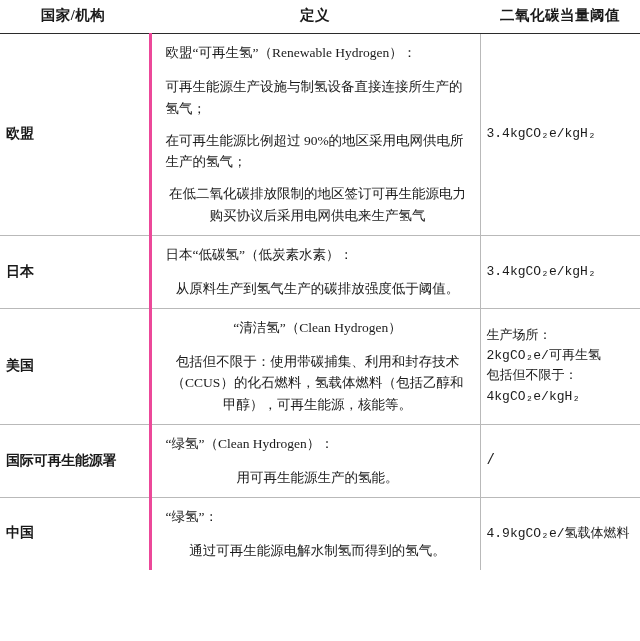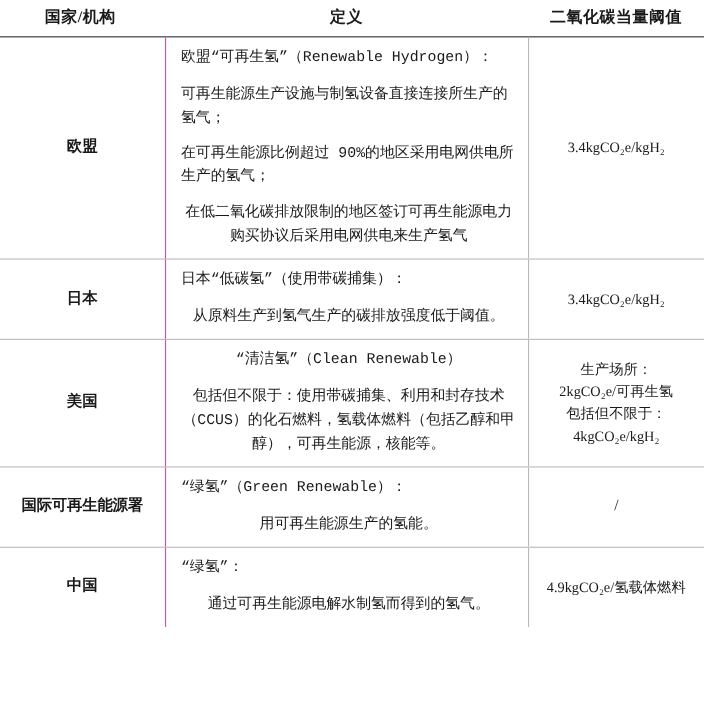--- a/index.html
+++ b/index.html
@@ -42,44 +42,43 @@
     font-size: 13.5px;
     line-height: 1.62;
     vertical-align: middle;
     padding: 8px 6px;
     border: none;
     border-bottom: 1px solid #b9b9b9;
   }
   tbody tr:last-child td { border-bottom: none; }
 
   td.country {
-    text-align: center;
     font-weight: bold;
     font-size: 14px;
     white-space: nowrap;
-    border-right: 1px solid #ec4899;
+    border-right: 3px solid #ec4899;
   }
   td.country.narrow-label {
     font-size: 14px;
     letter-spacing: -0.2px;
   }
   td.definition {
     text-align: left;
     padding-left: 14px;
     padding-right: 10px;
   }
   td.threshold {
-    text-align: center;
+    text-align: left;
     font-size: 13px;
     line-height: 1.55;
     border-left: 1px solid #b9b9b9;
+    font-family: Liberation Mono, monospace;
   }
   .para {
     margin: 0 0 10px 0;
-    font-family: Liberation Mono, monospace;
   }
   .para:last-child { margin-bottom: 0; text-align: center; }
   .para.title-line {
     margin-bottom: 12px;
   }
   .center-line { text-align: center; }
   .thresh-block { margin: 0 0 9px 0; }
   .thresh-block:last-child { margin-bottom: 0; }
   .thresh-label { display: block; }
   .thresh-val { display: block; }
@@ -115,52 +114,52 @@
         <td class="threshold">
           <span class="thresh-block">
             <span class="thresh-val">3.4kgCO₂e/kgH₂</span>
           </span>
         </td>
       </tr>
 
       <tr>
         <td class="country">日本</td>
         <td class="definition">
-          <p class="para title-line">日本“低碳氢”（使用带碳捕集）：</p>
+          <p class="para title-line">日本“低碳氢”（低炭素水素）：</p>
           <p class="para">从原料生产到氢气生产的碳排放强度低于阈值。</p>
         </td>
         <td class="threshold">
           <span class="thresh-block">
             <span class="thresh-val">3.4kgCO₂e/kgH₂</span>
           </span>
         </td>
       </tr>
 
       <tr>
         <td class="country">美国</td>
         <td class="definition">
-          <p class="para title-line center-line">“清洁氢”（Clean Renewable）</p>
+          <p class="para title-line center-line">“清洁氢”（Clean Hydrogen）</p>
           <p class="para">包括但不限于：使用带碳捕集、利用和封存技术（CCUS）的化石燃料，氢载体燃料（包括乙醇和甲醇），可再生能源，核能等。</p>
         </td>
         <td class="threshold">
           <span class="thresh-block">
             <span class="thresh-label">生产场所：</span>
             <span class="thresh-val">2kgCO₂e/可再生氢</span>
           </span>
           <span class="thresh-block">
             <span class="thresh-label">包括但不限于：</span>
             <span class="thresh-val">4kgCO₂e/kgH₂</span>
           </span>
         </td>
       </tr>
 
       <tr>
         <td class="country narrow-label">国际可再生能源署</td>
         <td class="definition">
-          <p class="para title-line">“绿氢”（Green Renewable）：</p>
+          <p class="para title-line">“绿氢”（Clean Hydrogen）：</p>
           <p class="para">用可再生能源生产的氢能。</p>
         </td>
         <td class="threshold">
           <span class="thresh-block">
             <span class="thresh-val slash">/</span>
           </span>
         </td>
       </tr>
 
       <tr>

